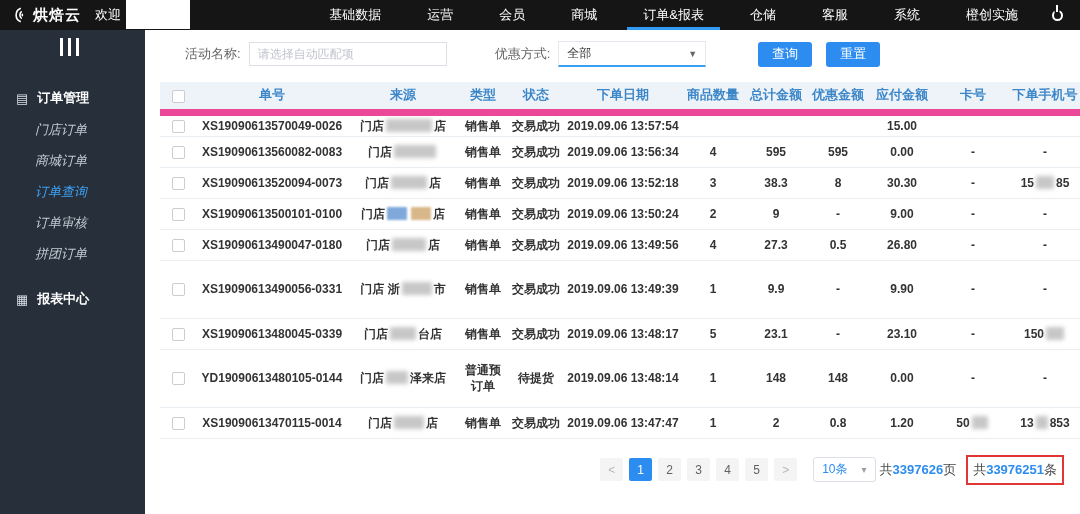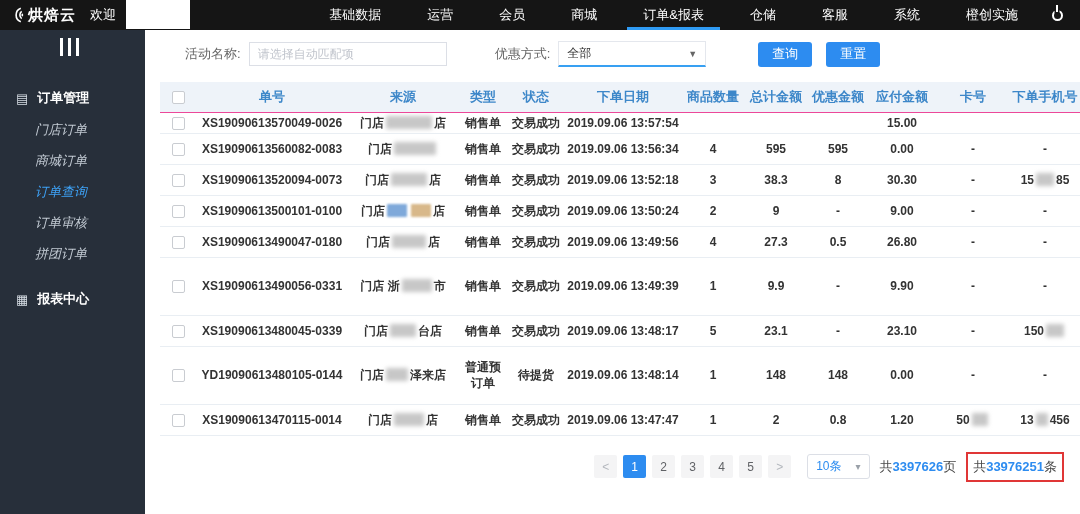--- a/index.html
+++ b/index.html
@@ -1,21 +1,21 @@
 <!DOCTYPE html>
 <html><head>
 <meta charset="utf-8">
 <style>
   *{box-sizing:border-box;margin:0;padding:0;font-family:"Liberation Sans","DejaVu Sans",sans-serif;}
   body{background:#888;}
   .app{position:relative;width:1080px;height:514px;background:#fff;overflow:hidden;}
 
   
   .topbar{position:absolute;top:0;left:0;width:100%;height:30px;background:#151515;display:flex;align-items:center;color:#fff;z-index:10;}
-  .brand{display:flex;align-items:center;margin-left:10px;}
+  .brand{display:flex;align-items:center;gap:5px;margin-left:10px;}
   .brand-name{font-size:15px;font-weight:700;letter-spacing:1px;}
   .welcome{font-size:13px;margin-left:14px;}
   .censor-topbar{position:absolute;left:126px;top:0;width:64px;height:29px;background:#fff;}
   .topnav{display:flex;margin-left:auto;height:30px;gap:14px;}
   .nav-item{display:flex;align-items:center;padding:0 16px;font-size:13px;cursor:pointer;white-space:nowrap;}
   .nav-item.active{box-shadow:inset 0 -3px 0 #2f9bf4;}
   .power{position:relative;width:30px;height:30px;margin:0 8px 0 8px;display:flex;align-items:center;justify-content:center;cursor:pointer;}
   .power-ring{width:11px;height:11px;border:2px solid #fff;border-radius:50%;display:block;}
   .power-tick{position:absolute;top:5px;left:14px;width:2px;height:7px;background:#fff;box-shadow:0 0 0 1.5px #151515;}
 
@@ -37,37 +37,37 @@
   .finput{width:198px;height:24px;border:1px solid #dcdfe6;padding:0 8px;font-size:12px;color:#333;outline:none;}
   .finput::placeholder{color:#c0c4cc;}
   .fselect{width:148px;height:26px;border:1px solid #e4e7ed;border-bottom:2px solid #38a0f2;display:flex;align-items:center;justify-content:space-between;padding:0 8px;font-size:12px;color:#333;cursor:pointer;background:#fff;}
   .caret{font-size:9px;color:#666;}
   .btn{width:54px;height:25px;border:none;border-radius:3px;background:#2d8cf0;color:#fff;font-size:13px;cursor:pointer;}
   .search{margin-left:52px;}
   .btn + .btn{margin-left:14px;}
 
   
   .grid{margin:12px 0 0 15px;border-collapse:collapse;table-layout:fixed;width:920px;}
-  .grid th{height:30px;background:#eef3f9;color:#3d87c9;font-size:13px;font-weight:700;border-bottom:1px solid #ec4899;}
+  .grid th{height:30px;background:#eef3f9;color:#3d87c9;font-size:13px;font-weight:700;border-bottom:7px solid #ec4899;}
   .grid td{border-bottom:1px solid #e9eef3;font-size:12px;color:#333;text-align:center;font-weight:600;padding:2px;line-height:1.35;word-break:break-all;}
   .grid tr.row{height:31px;}
   .grid tr.tall{height:58px;}
   .grid tr.clipped{height:20px;}
   .grid tr.clipped td{overflow:hidden;}
   .checkbox{display:inline-block;width:13px;height:13px;border:1px solid #c9ccd1;border-radius:2px;background:#fff;vertical-align:middle;cursor:pointer;}
   .blur{display:inline-block;height:13px;background:#c7c7c7;border-radius:1px;filter:blur(2px);vertical-align:-2px;margin:0 2px;}
 
   
   .pagination{display:flex;align-items:center;justify-content:flex-end;margin:16px 16px 0 0;}
   .pbtn{min-width:23px;height:23px;padding:0 5px;border:none;border-radius:2px;background:#f4f4f5;color:#606266;font-size:12px;margin-left:6px;cursor:pointer;}
   .pbtn.nav{color:#b3b7bd;}
   .pbtn.active{background:#2d8cf0;color:#fff;}
   .page-size{display:flex;align-items:center;gap:14px;border:1px solid #dcdfe6;border-radius:3px;height:25px;padding:0 8px;margin-left:16px;color:#2e8df0;font-size:12px;cursor:pointer;background:#fff;}
   .caret2{color:#9aa0a8;font-size:10px;}
-  .total{margin-left:10px;color:#4a4a4a;font-size:13px;white-space:nowrap;}
+  .total{margin-left:4px;color:#4a4a4a;font-size:13px;white-space:nowrap;}
   .total b{color:#2d8cf0;font-weight:700;}
   .red-box{border:2px solid #e03636;padding:4px 5px;margin-left:10px;}
 </style>
 </head>
 <body>
 
 <div class="app">
 
   <header class="topbar">
     <div class="brand">
@@ -283,21 +283,21 @@
             <td class="c-order">XS19090613470115-0014</td>
             <td class="c-source"><span>门店</span><span class="blur" style="width: 30px;"></span><span>店</span></td>
             <td class="c-type">销售单</td>
             <td class="c-status">交易成功</td>
             <td class="c-date">2019.09.06 13:47:47</td>
             <td class="c-qty">1</td>
             <td class="c-total">2</td>
             <td class="c-discount">0.8</td>
             <td class="c-payable">1.20</td>
             <td class="c-card"><span>50</span><span class="blur" style="width: 16px;"></span></td>
-            <td class="c-phone"><span>13</span><span class="blur" style="width: 12px;"></span><span>456</span></td>
+            <td class="c-phone"><span>13</span><span class="blur" style="width: 12px;"></span><span>853</span></td>
           </tr>
         </tbody>
     </table>
 
     <div class="pagination" id="pagination">
         <button class="pbtn nav">&lt;</button>
         <button class="pbtn active">1</button>
         <button class="pbtn">2</button>
         <button class="pbtn">3</button>
         <button class="pbtn">4</button>

